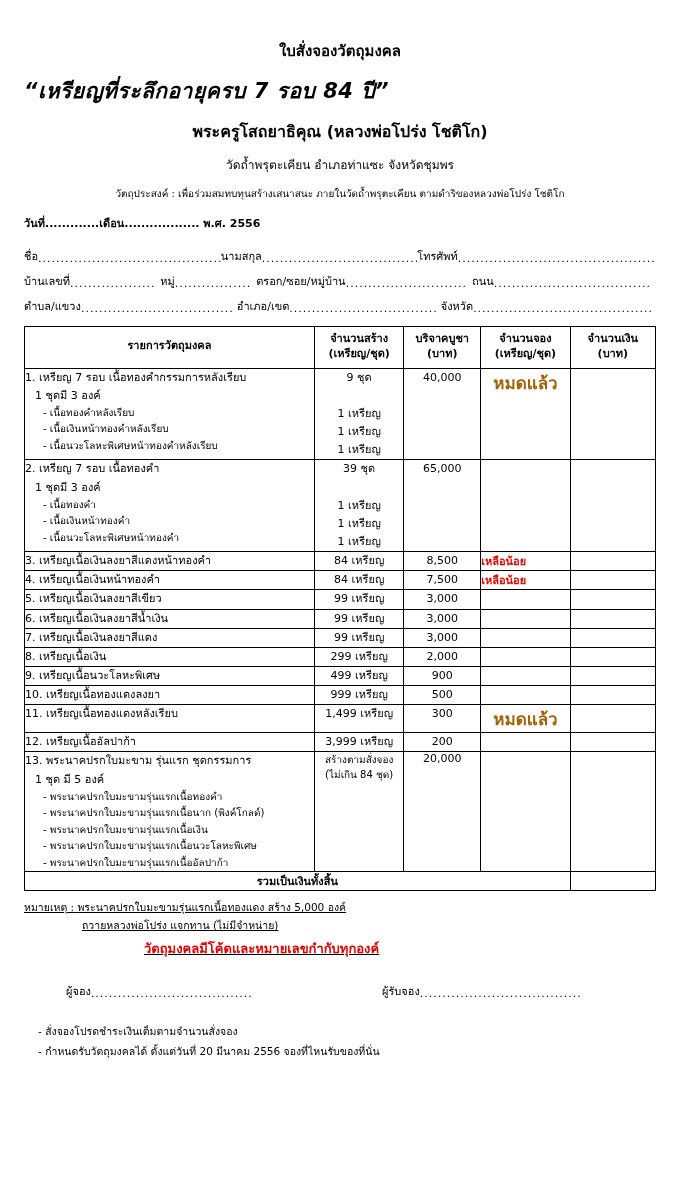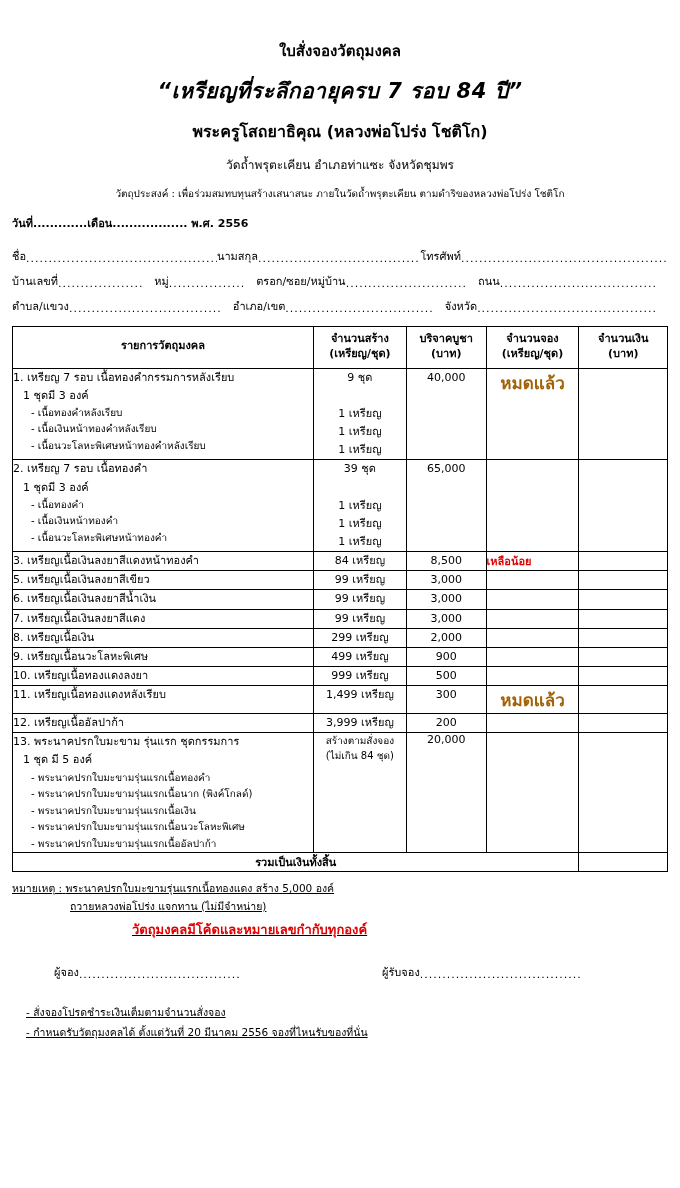--- a/index.html
+++ b/index.html
@@ -12,34 +12,33 @@
     height: 1188px;
     font-family: "DejaVu Sans", "Liberation Sans", sans-serif;
     color: #000000;
     position: relative;
     overflow: hidden;
   }
   .page {
     width: 680px;
     height: 856px;
     box-sizing: border-box;
-    padding: 0 12px;
+    padding: 0 24px;
     position: relative;
   }
 
   
   .hdr-title {
     text-align: center;
     font-weight: bold;
     font-size: 15px;
     padding-top: 42px;
     line-height: 1.2;
   }
   .hdr-sub1 {
-    text-align: center;
     font-weight: bold;
     font-size: 21px;
     font-style: italic;
     padding-top: 14px;
     letter-spacing: 0.5px;
   }
   .hdr-sub2 {
     text-align: center;
     font-weight: bold;
     font-size: 16px;
@@ -180,21 +179,21 @@
     padding-left: 42px;
     white-space: nowrap;
   }
   .sig-col .dots { letter-spacing: 1px; }
 
   .footnotes {
     font-size: 10.5px;
     padding-top: 22px;
     line-height: 1.9;
   }
-  .footnotes div { padding-left: 14px; text-decoration: underline; }
+  .footnotes div { padding-left: 14px; }
 </style>
 </head>
 <body>
 
 <div class="page">
 
   <div class="hdr-title">ใบสั่งจองวัตถุมงคล</div>
   <div class="hdr-sub1">“เหรียญที่ระลึกอายุครบ 7 รอบ 84 ปี”</div>
   <div class="hdr-sub2">พระครูโสถยาธิคุณ  (หลวงพ่อโปร่ง โชติโก)</div>
   <div class="hdr-sub3">วัดถ้ำพรุตะเคียน อำเภอท่าแซะ จังหวัดชุมพร</div>
@@ -314,20 +313,31 @@
           <span>3.</span> <span>เหรียญเนื้อเงินลงยาสีแดงหน้าทองคำ</span>
         </td>
         <td class="cell-ctr">84 เหรียญ</td>
         <td class="cell-ctr">8,500</td>
         <td class="mid-ctr">
           <div class="red-sm">เหลือน้อย</div>
         </td>
         <td class="cell-ctr"></td>
       </tr>
 
+      <tr>
+        <td class="cell-name">
+          <span>4.</span> <span>เหรียญเนื้อเงินหน้าทองคำ</span>
+        </td>
+        <td class="cell-ctr">84 เหรียญ</td>
+        <td class="cell-ctr">7,500</td>
+        <td class="mid-ctr">
+          <div class="red-sm">เหลือน้อย</div>
+        </td>
+        <td class="cell-ctr"></td>
+      </tr>
 
       <tr>
         <td class="cell-name">
           <span>5.</span> <span>เหรียญเนื้อเงินลงยาสีเขียว</span>
         </td>
         <td class="cell-ctr">99 เหรียญ</td>
         <td class="cell-ctr">3,000</td>
         <td class="mid-ctr"></td>
         <td class="cell-ctr"></td>
       </tr>

